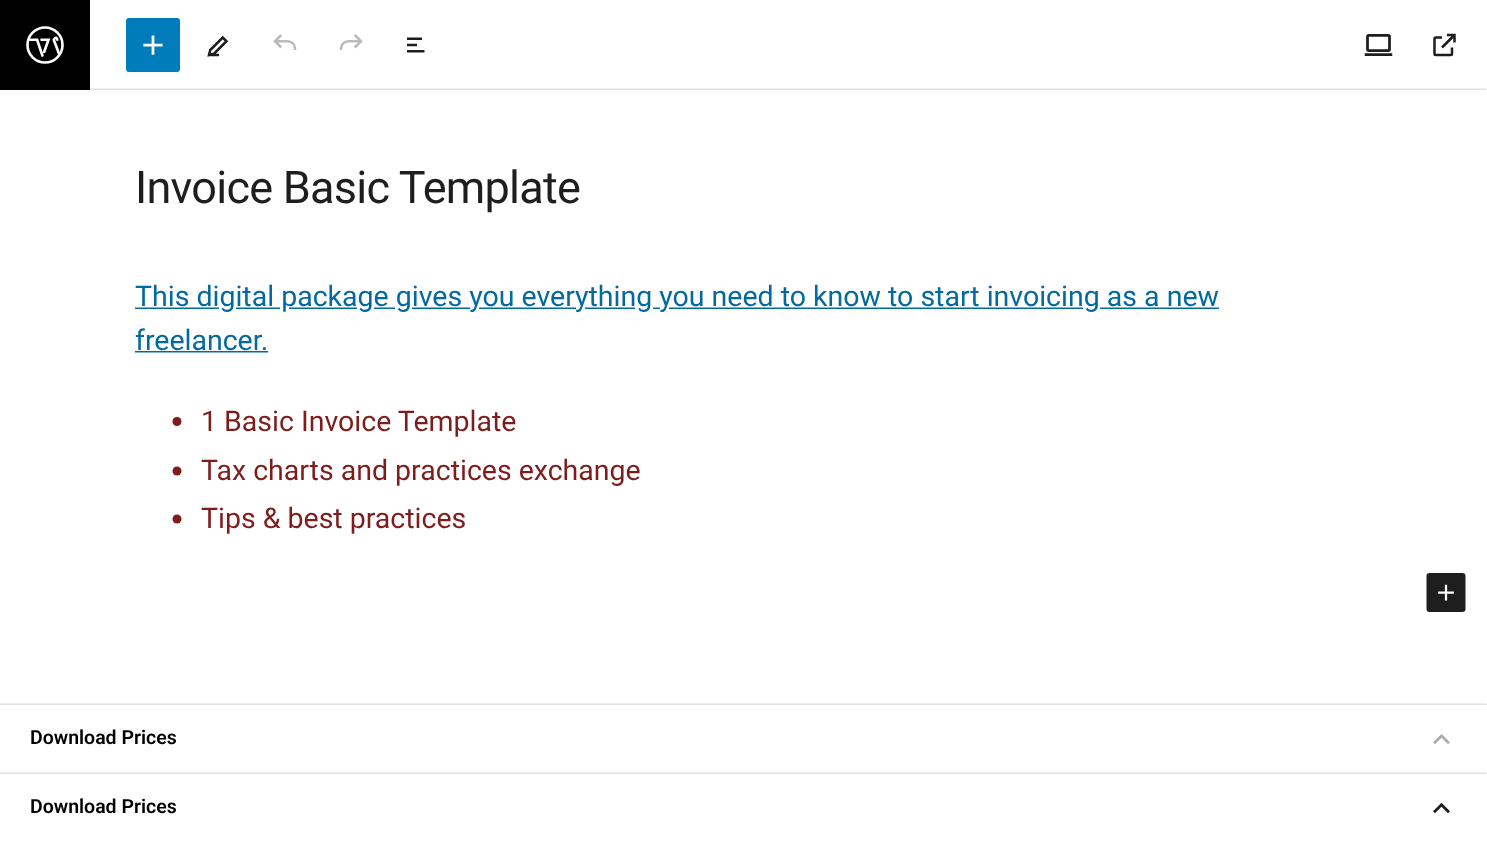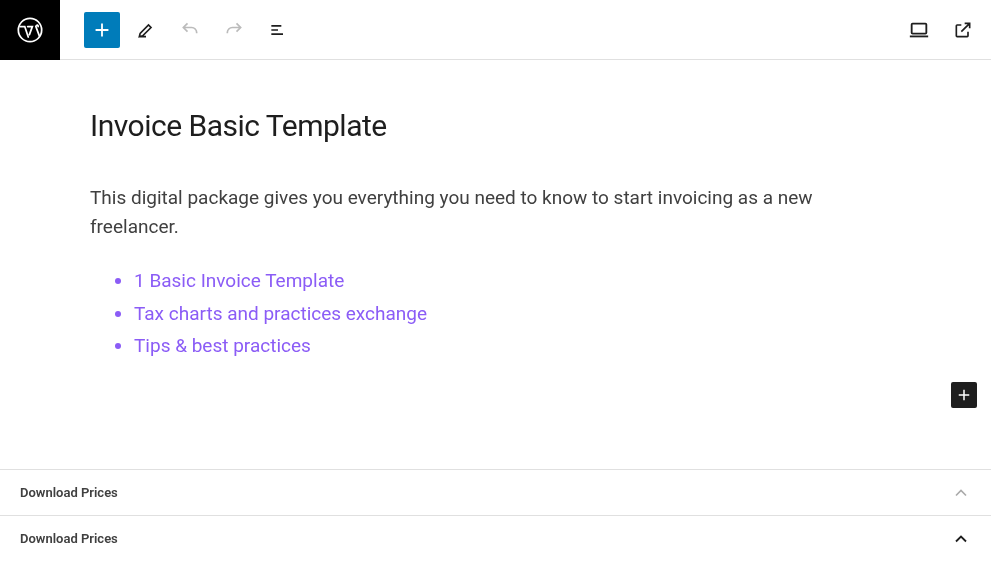--- a/index.html
+++ b/index.html
@@ -63,28 +63,29 @@
       font-size: 30px;
       font-weight: 400;
       line-height: 1.2;
       margin-bottom: 40px;
       letter-spacing: -0.5px;
     }
     .post-intro {
       font-size: 19px;
       line-height: 1.5;
       margin-bottom: 26px;
-      color: #404040;
+      color: #0369a1;
+      text-decoration: underline;
     }
     .post-list {
       list-style: disc;
       margin-left: 44px;
       font-size: 19px;
       line-height: 1.5;
-      color: #8b5cf6;
+      color: #7f1d1d;
     }
     .post-list li { margin-bottom: 4px; }
     .add-block-floating {
       position: absolute;
       right: 14px;
       top: 322px;
       width: 26px;
       height: 26px;
       background: #1e1e1e;
       color: #fff;
@@ -105,21 +106,21 @@
       display: flex;
       align-items: center;
       justify-content: space-between;
       border-top: 1px solid #e0e0e0;
       padding: 0 20px;
       cursor: pointer;
     }
     .panel-row .label {
       font-size: 13px;
       font-weight: 600;
-      color: #404040;
+      color: #000000;
     }
     .panel-chevron { color: #1e1e1e; display:flex; align-items:center; }
     .panel-chevron.muted { color: #aaa; }
   </style>
 </head>
 <body>
 
 <div class="topbar">
   <div class="wp-logo">
     <svg width="28" height="28" viewBox="0 0 24 24" fill="none" stroke="currentColor" stroke-width="1.5">

